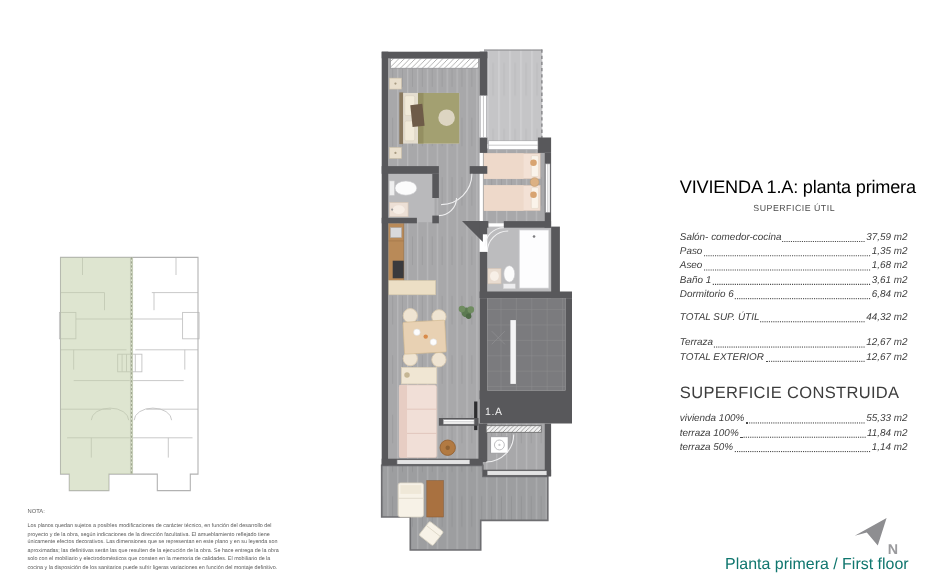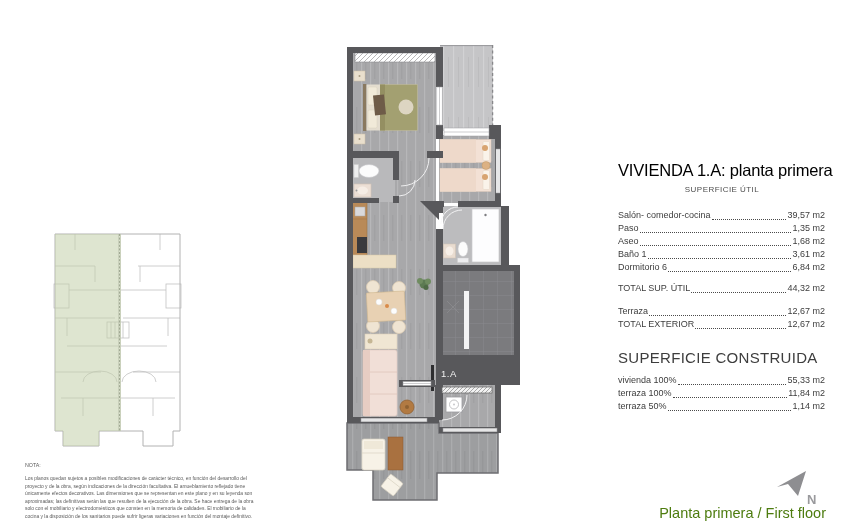--- a/index.html
+++ b/index.html
@@ -3,35 +3,35 @@
 <meta charset="utf-8">
 <style>
   html,body{margin:0;padding:0;background:#fff;}
   .sheet{position:relative;width:850px;height:530px;background:#ffffff;overflow:hidden;
          font-family:"Liberation Sans",sans-serif;color:#3a3a3a;}
   
   .info{position:absolute;left:618px;top:161px;width:207px;}
   .info h1{font-size:16.5px;font-weight:400;margin:0 0 5px 0;letter-spacing:-0.2px;color:#000000;white-space:nowrap;}
   .sec-h{font-size:8px;letter-spacing:.45px;color:#4c4c4c;margin-left:1px;text-align:center;}
   .rows{margin-top:15px;font-size:9px;color:#3d3d3d;}
-  .row{display:flex;line-height:13px;}
+  .row{display:flex;line-height:13px;font-style:italic;}
   .row .lbl{white-space:nowrap;}
   .row .dots{flex:1;border-bottom:1.2px dotted #4a4a4a;margin:0 1px 2.5px 1px;min-width:6px;}
   .row .val{white-space:nowrap;}
   .gap8{height:8px}.gap10{height:10px}.gap20{height:20px}
   .sec-h2{font-size:15px;letter-spacing:.3px;color:#3d3d3d;line-height:13px;}
   
   .note{position:absolute;left:25px;top:462px;width:232px;color:#5a5a5a;}
   .note-h{font-size:5.3px;margin:0 0 7px 0;}
   .note p{font-size:4.9px;line-height:1.55;margin:0;}
   
   .keyplan{position:absolute;left:35px;top:230px;width:170px;height:225px;}
   .mainplan{position:absolute;left:343px;top:43px;width:180px;height:465px;}
   
-  .caption{position:absolute;right:24px;top:505px;font-size:14.5px;color:#4d7c0f;white-space:nowrap;}
+  .caption{position:absolute;right:24px;top:505px;font-size:14.5px;color:#0f766e;white-space:nowrap;}
   .north{position:absolute;left:776px;top:470px;width:50px;height:40px;}
 </style>
 </head>
 <body>
 
 <div class="sheet">
 
   <svg class="keyplan" viewBox="0 0 170 225">
     <g stroke="#c2c2c2" stroke-width="0.8" fill="none">
       <line x1="83.6" y1="4" x2="83.6" y2="201"></line>
@@ -290,21 +290,21 @@
     <text x="98" y="334" font-size="9.5" letter-spacing="0.5" fill="#f2f2f2">1.A</text>
   </svg>
 
   <div class="info">
     <h1>VIVIENDA 1.A: planta primera</h1>
     <div class="sec-h">SUPERFICIE ÚTIL</div>
     <div class="rows">
       <div class="row">
           <span class="lbl">Salón- comedor-cocina</span>
           <span class="dots"></span>
-          <span class="val">39,57 m2</span>
+          <span class="val">37,59 m2</span>
         </div>
       <div class="row">
           <span class="lbl">Paso</span>
           <span class="dots"></span>
           <span class="val">1,35 m2</span>
         </div>
       <div class="row">
           <span class="lbl">Aseo</span>
           <span class="dots"></span>
           <span class="val">1,68 m2</span>

